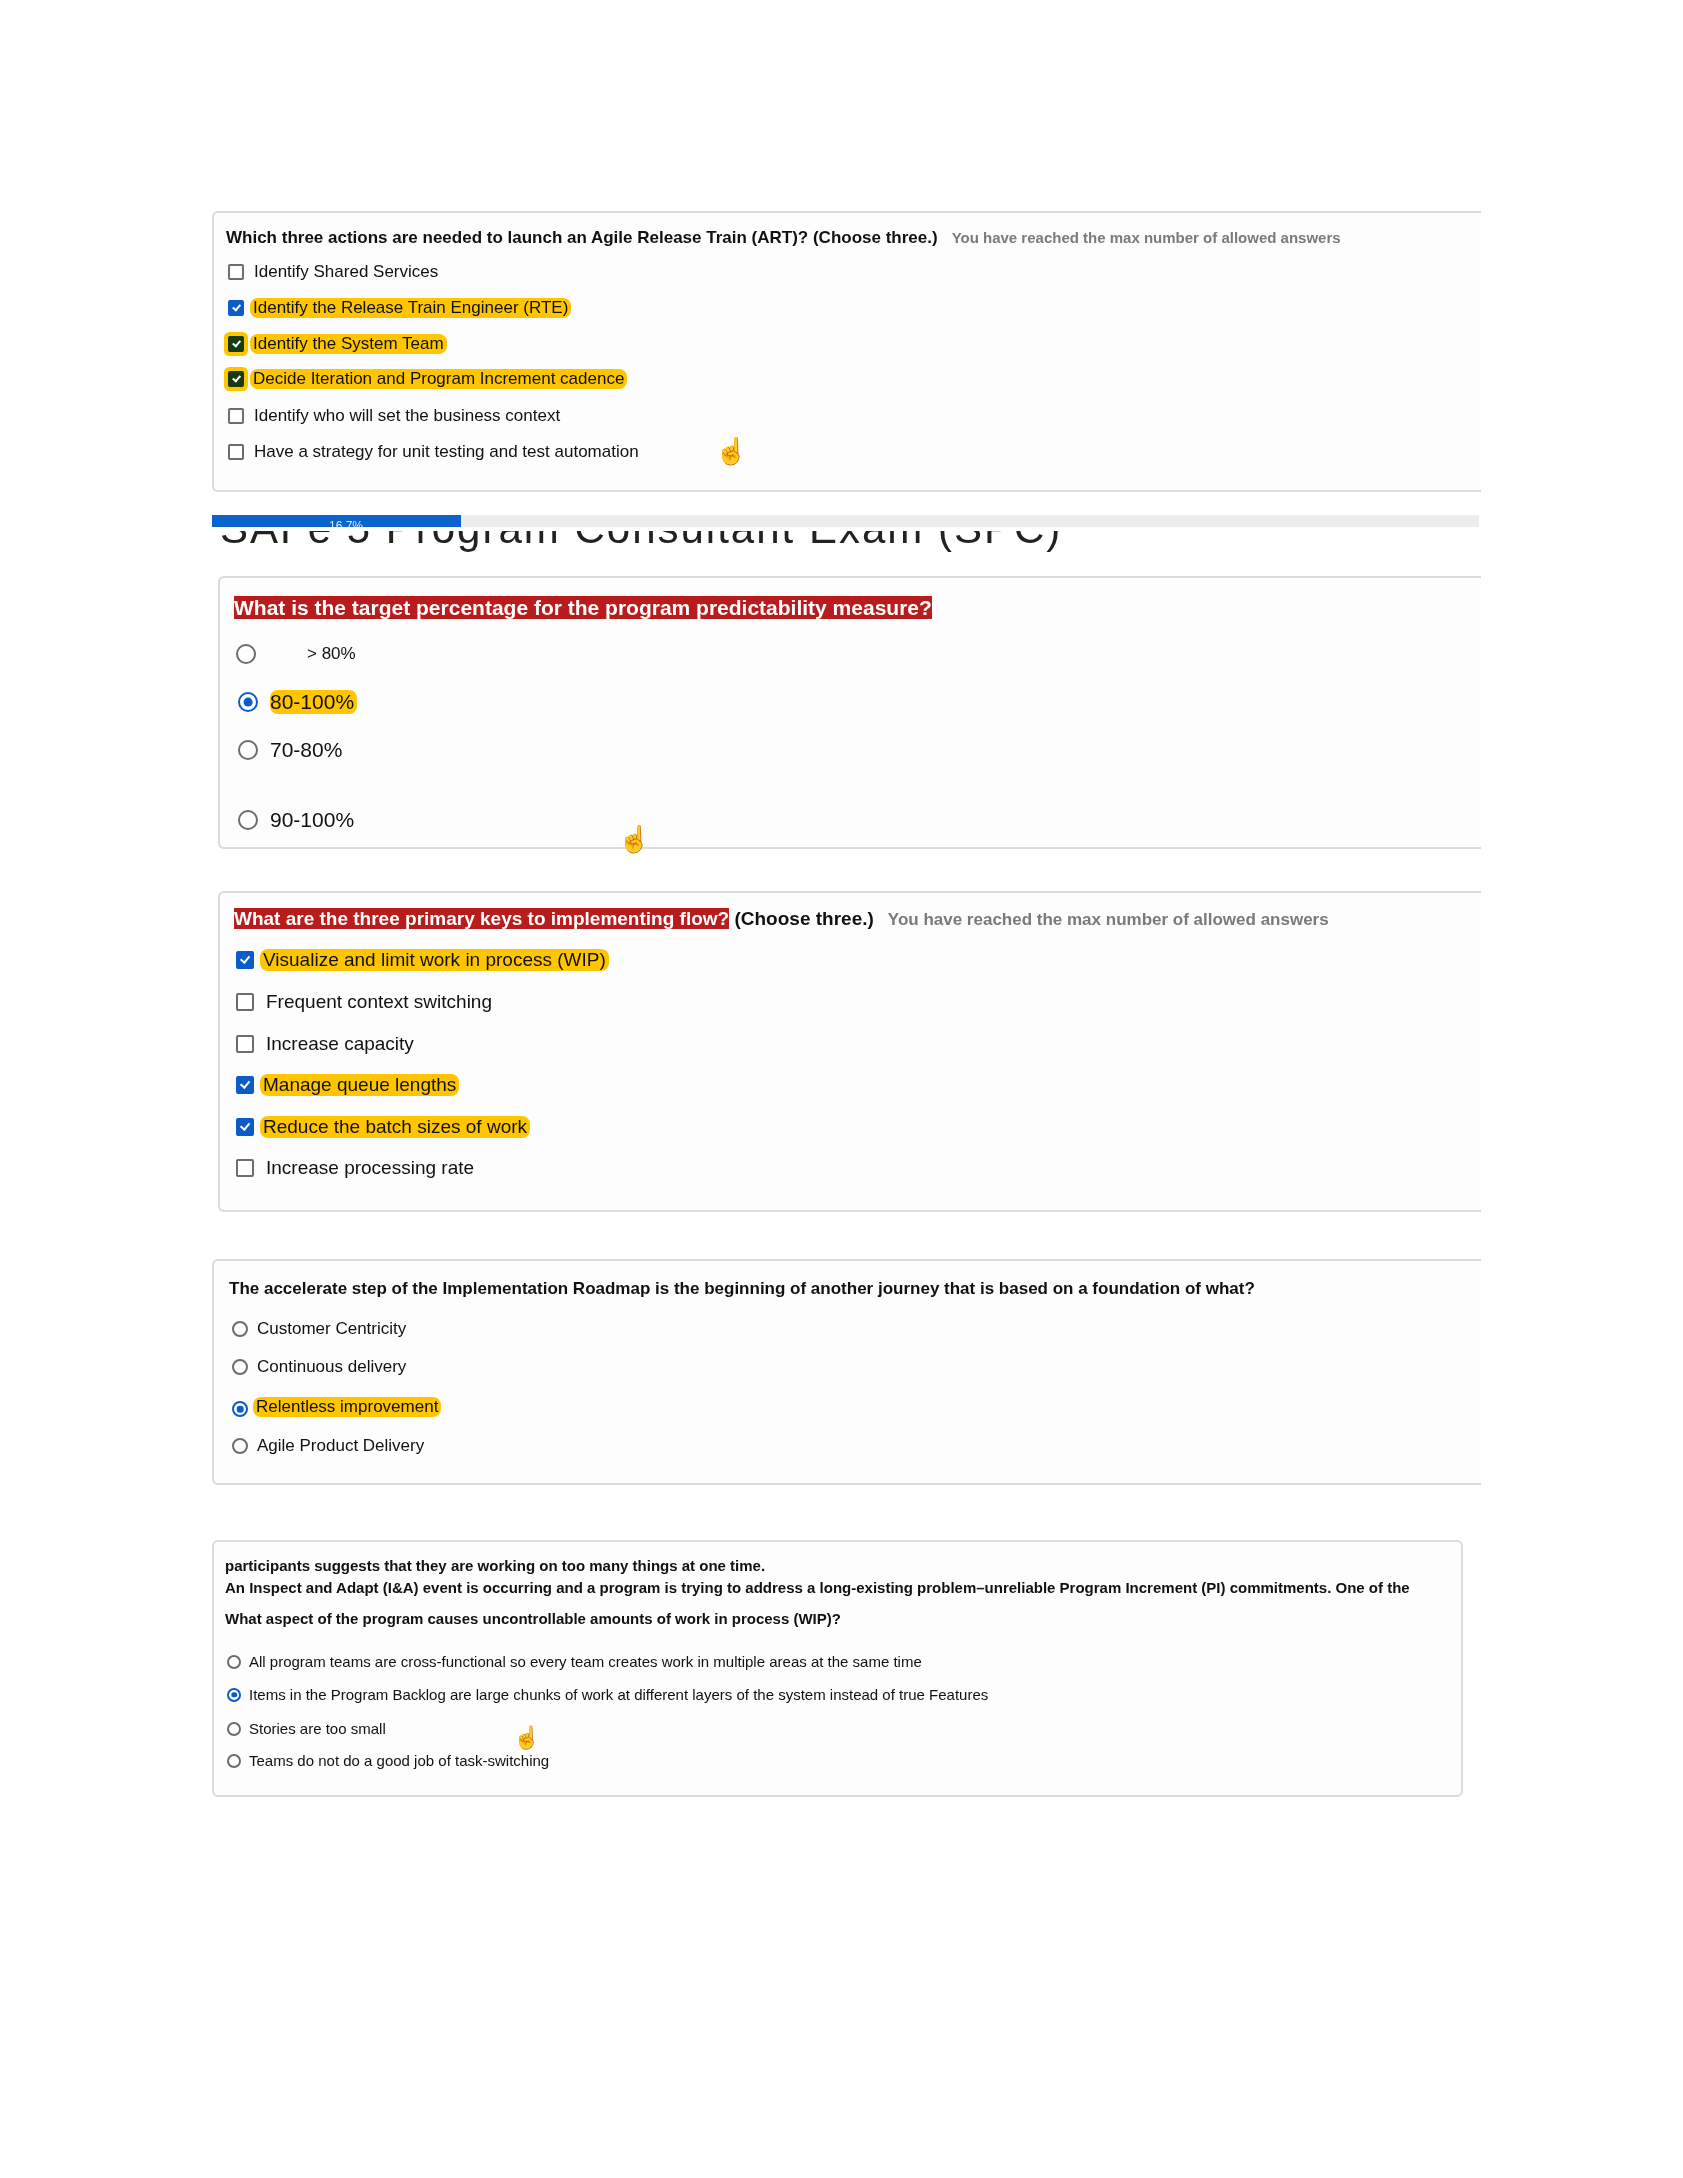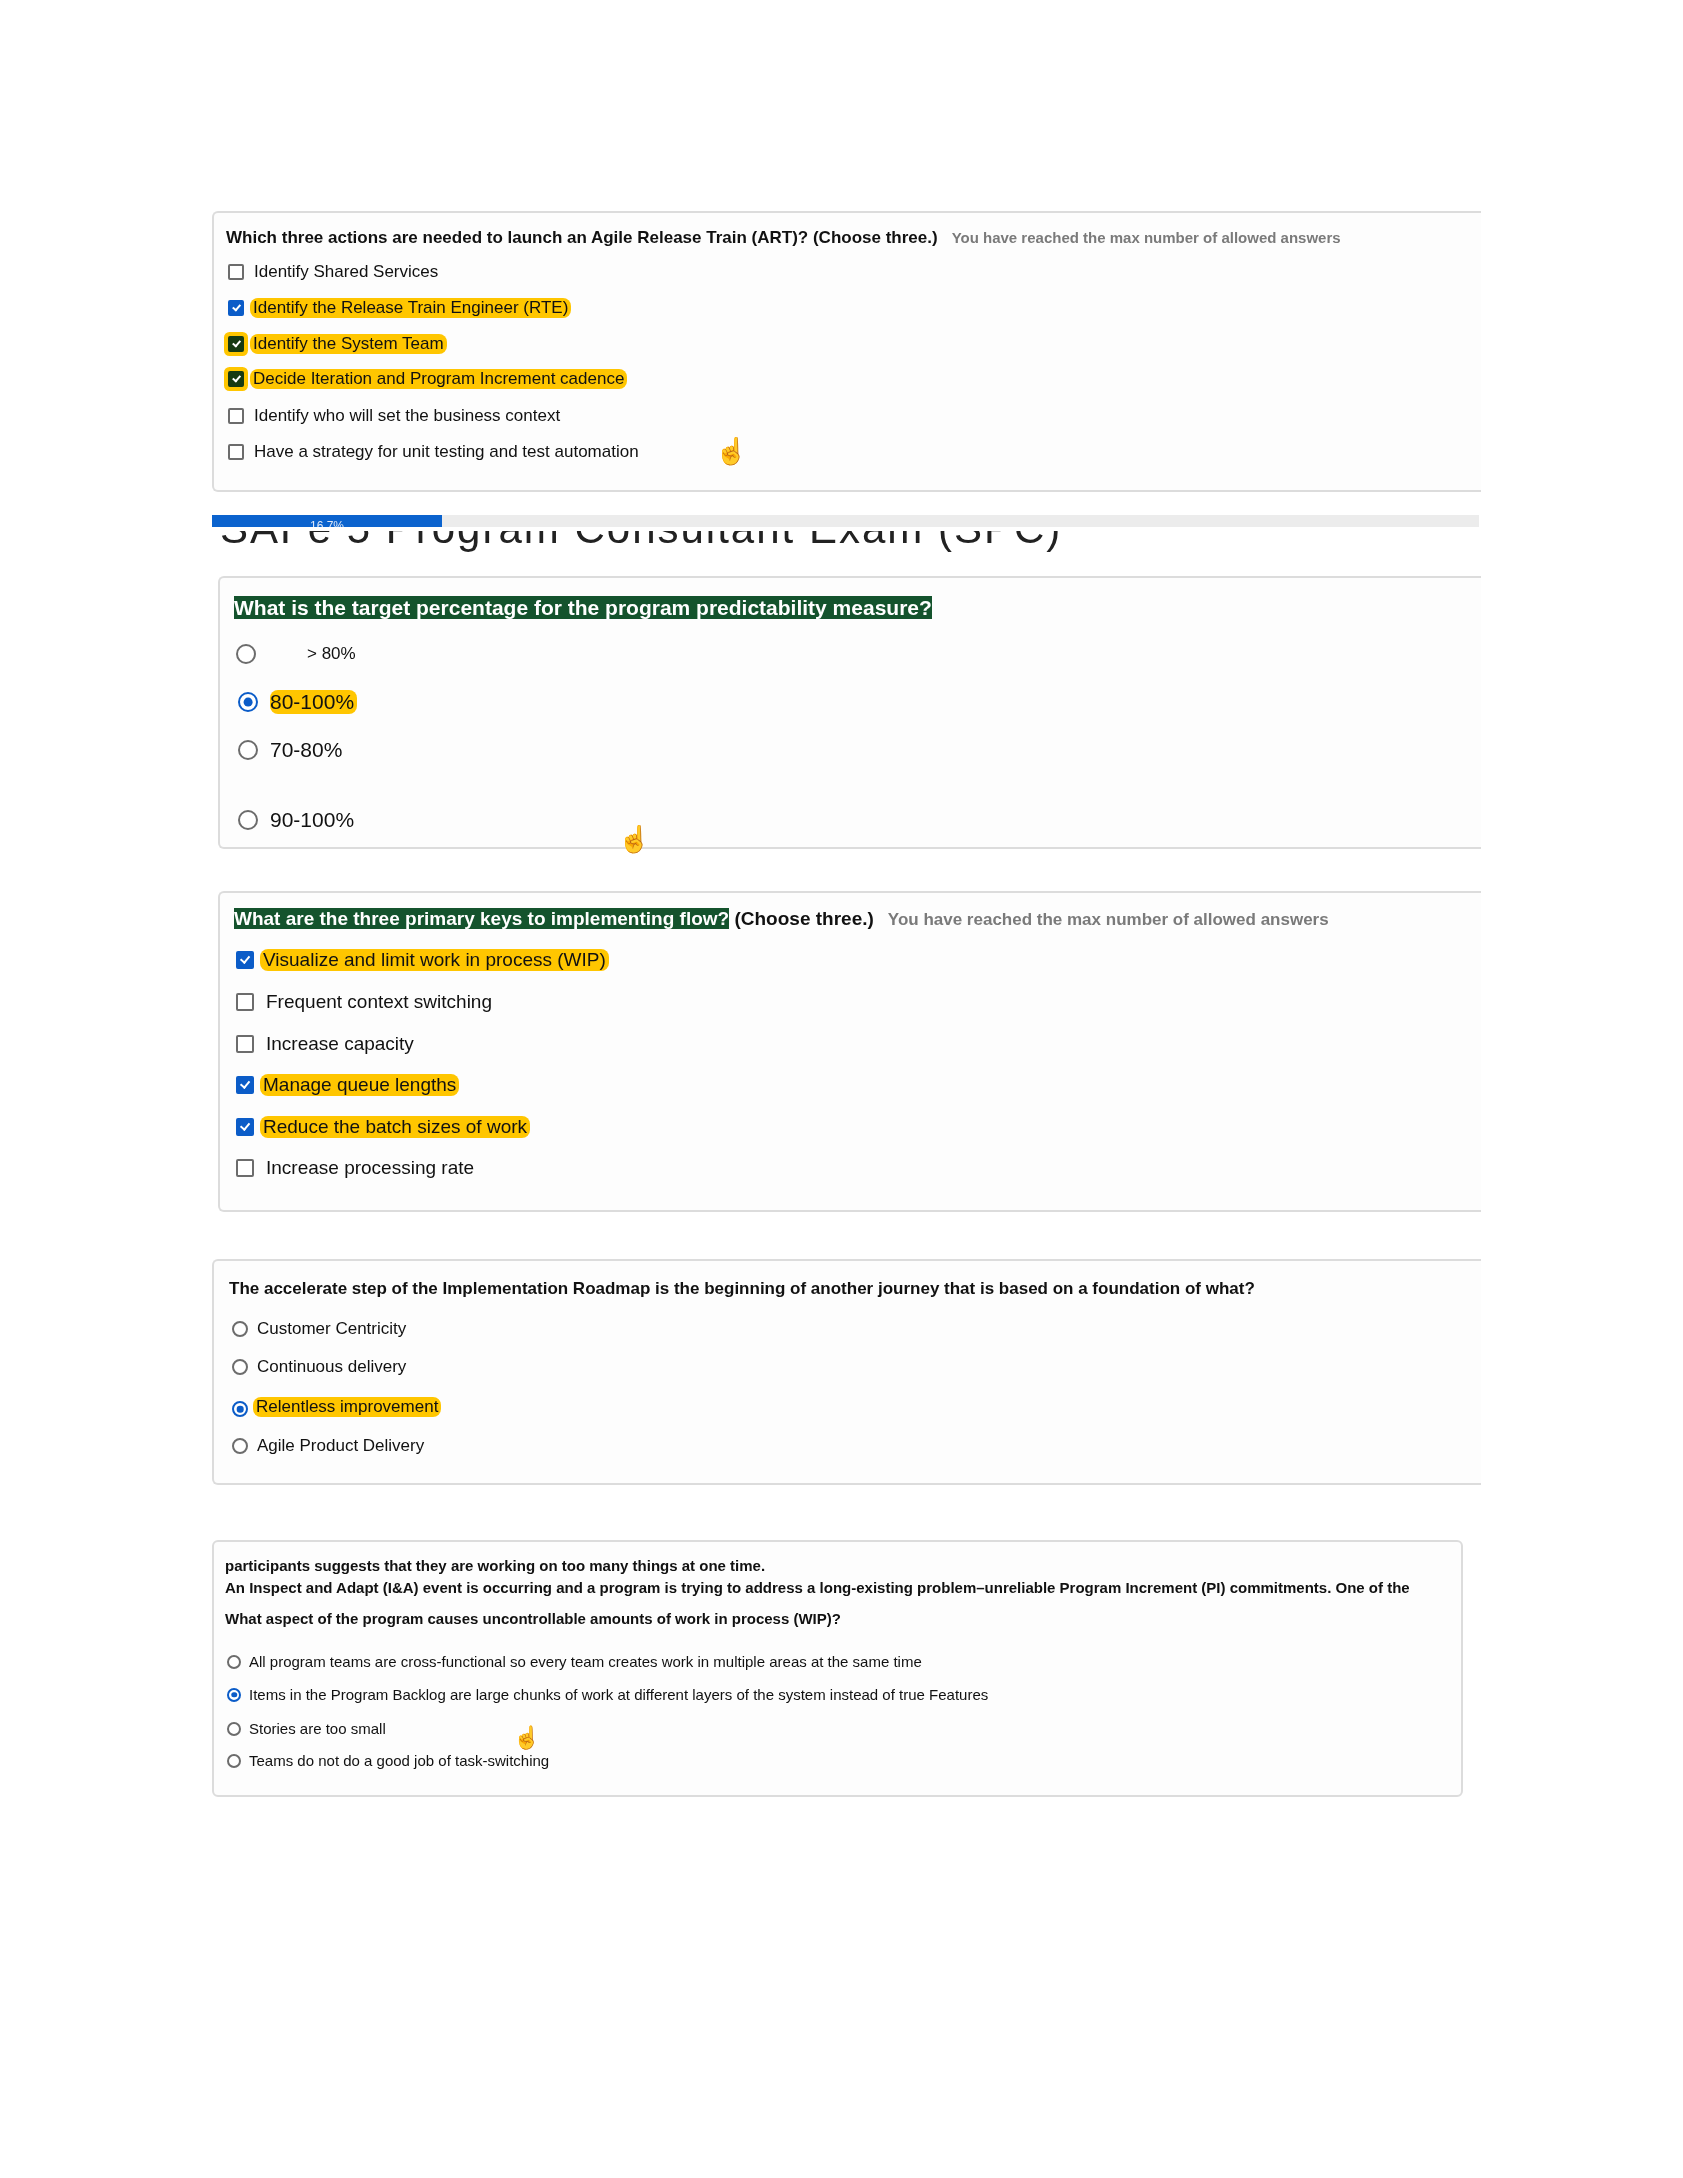--- a/index.html
+++ b/index.html
@@ -7,38 +7,38 @@
     width: 1683px; height: 2178px; background: #ffffff; position: relative; overflow: hidden;
     font-family: "Liberation Sans", sans-serif; color: #111;
   }
   .card {
     position: absolute; background: #fdfdfd;
     border: 2px solid #dcdcdc; border-right: none; border-radius: 6px 0 0 6px;
   }
   .card.closed { border-right: 2px solid #dcdcdc; border-radius: 6px; }
   .q { position: absolute; font-weight: bold; white-space: nowrap; }
   .note { color: #7a7a7a; font-weight: bold; margin-left: 14px; }
-  .sel { background: #14532d; color: #fff; margin-top: 8px; }
+  .sel { background: #b91c1c; color: #fff; margin-top: 8px; }
   .opt { position: absolute; display: flex; align-items: center; white-space: nowrap; }
   .hl { background: #ffc600; border-radius: 8px; padding: 0 3px; }
   .cb { box-sizing: border-box; border: 2px solid #6c6c6c; border-radius: 2px; background: #fff; position: relative; flex: none; }
   .cb.on { background: #0b5cc8; border-color: #0b5cc8; }
   .cb.on.dark { background: #163a12; border-color: #163a12; box-shadow: 0 0 0 4px #ffc600; }
   .cb.on::after {
     content: ""; position: absolute; left: 30%; top: 10%; width: 28%; height: 52%;
     border-right: 2px solid #fff; border-bottom: 2px solid #fff; transform: rotate(40deg);
   }
   .rb { box-sizing: border-box; border: 2px solid #6c6c6c; border-radius: 50%; background: #fff; position: relative; flex: none; }
   .rb.on { border-color: #0b5cc8; }
   .rb.on::after {
     content: ""; position: absolute; left: 50%; top: 50%; width: 55%; height: 55%;
     background: #0b5cc8; border-radius: 50%; transform: translate(-50%, -50%);
   }
   .progress-track { position: absolute; background: #ececec; }
-  .progress-fill { position: absolute; background: #0b63ce; color: #dfe8f7; font-size: 12px; text-align: center; overflow: hidden; }
+  .progress-fill { position: absolute; background: #0b63ce; color: #dfe8f7; font-size: 12px; text-align: center; overflow: hidden; padding-left: 19px; }
   .trunc-title { position: absolute; font-size: 42px; color: #222; white-space: nowrap; overflow: hidden; }
   .trunc-title span { position: relative; top: -26px; display: block; letter-spacing: 2px; }
   .cursor { position: absolute; font-size: 26px; color: #333; }
 </style>
 </head>
 <body>
 
 <div class="card" style="left:212px; top:211px; width:1267px; height:277px;"></div>
 <div class="q" style="left:226px; top:228px; font-size:17px;">
   <span>Which three actions are needed to launch an Agile Release Train (ART)? (Choose three.)</span><span class="note" style="font-size:15px;">You have reached the max number of allowed answers</span>

